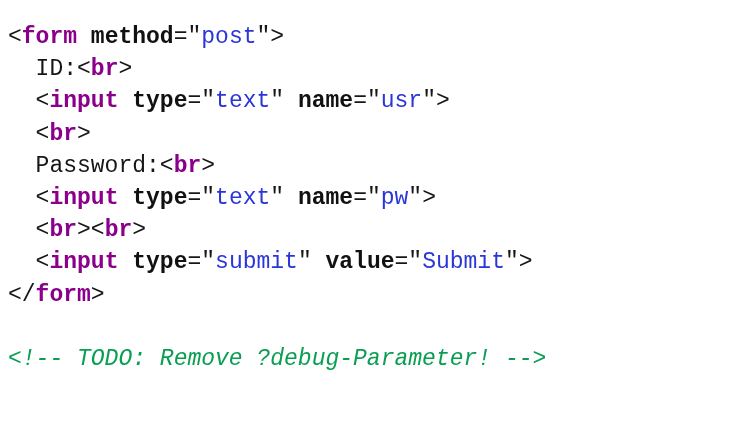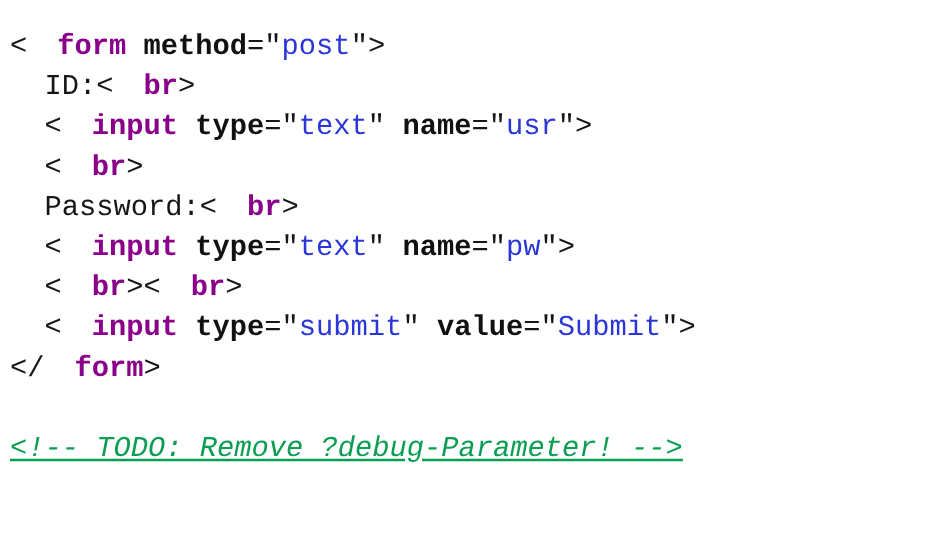--- a/index.html
+++ b/index.html
@@ -16,20 +16,20 @@
     top: 21px;
     font-family: "Liberation Mono", "DejaVu Sans Mono", monospace;
     font-size: 23px;
     line-height: 32.2px;
     white-space: pre;
     color: #161616;
   }
   .code-line {
     height: 32.2px;
   }
-  .tok-tag  { font-weight: bold; margin-left: 24px; }
+  .tok-tag  { font-weight: bold; }
   .tok-attr { font-weight: bold; }
-  .tok-comment { font-style: italic; text-decoration: underline; }
+  .tok-comment { font-style: italic; }
 </style>
 </head>
 <body style="background: rgb(255, 255, 255);">
 
 <div class="code-block"><div class="code-line"><span class="tok-punct" style="color: rgb(22, 22, 22);">&lt;</span><span class="tok-tag" style="color: rgb(139, 0, 139);">form</span><span class="tok-punct" style="color: rgb(22, 22, 22);"> </span><span class="tok-attr" style="color: rgb(17, 17, 17);">method</span><span class="tok-punct" style="color: rgb(22, 22, 22);">=″</span><span class="tok-val" style="color: rgb(42, 54, 216);">post</span><span class="tok-punct" style="color: rgb(22, 22, 22);">″&gt;</span></div><div class="code-line"><span class="tok-punct" style="color: rgb(22, 22, 22);">  </span><span class="tok-text" style="color: rgb(22, 22, 22);">ID:</span><span class="tok-punct" style="color: rgb(22, 22, 22);">&lt;</span><span class="tok-tag" style="color: rgb(139, 0, 139);">br</span><span class="tok-punct" style="color: rgb(22, 22, 22);">&gt;</span></div><div class="code-line"><span class="tok-punct" style="color: rgb(22, 22, 22);">  &lt;</span><span class="tok-tag" style="color: rgb(139, 0, 139);">input</span><span class="tok-punct" style="color: rgb(22, 22, 22);"> </span><span class="tok-attr" style="color: rgb(17, 17, 17);">type</span><span class="tok-punct" style="color: rgb(22, 22, 22);">=″</span><span class="tok-val" style="color: rgb(42, 54, 216);">text</span><span class="tok-punct" style="color: rgb(22, 22, 22);">″ </span><span class="tok-attr" style="color: rgb(17, 17, 17);">name</span><span class="tok-punct" style="color: rgb(22, 22, 22);">=″</span><span class="tok-val" style="color: rgb(42, 54, 216);">usr</span><span class="tok-punct" style="color: rgb(22, 22, 22);">″&gt;</span></div><div class="code-line"><span class="tok-punct" style="color: rgb(22, 22, 22);">  &lt;</span><span class="tok-tag" style="color: rgb(139, 0, 139);">br</span><span class="tok-punct" style="color: rgb(22, 22, 22);">&gt;</span></div><div class="code-line"><span class="tok-punct" style="color: rgb(22, 22, 22);">  </span><span class="tok-text" style="color: rgb(22, 22, 22);">Password:</span><span class="tok-punct" style="color: rgb(22, 22, 22);">&lt;</span><span class="tok-tag" style="color: rgb(139, 0, 139);">br</span><span class="tok-punct" style="color: rgb(22, 22, 22);">&gt;</span></div><div class="code-line"><span class="tok-punct" style="color: rgb(22, 22, 22);">  &lt;</span><span class="tok-tag" style="color: rgb(139, 0, 139);">input</span><span class="tok-punct" style="color: rgb(22, 22, 22);"> </span><span class="tok-attr" style="color: rgb(17, 17, 17);">type</span><span class="tok-punct" style="color: rgb(22, 22, 22);">=″</span><span class="tok-val" style="color: rgb(42, 54, 216);">text</span><span class="tok-punct" style="color: rgb(22, 22, 22);">″ </span><span class="tok-attr" style="color: rgb(17, 17, 17);">name</span><span class="tok-punct" style="color: rgb(22, 22, 22);">=″</span><span class="tok-val" style="color: rgb(42, 54, 216);">pw</span><span class="tok-punct" style="color: rgb(22, 22, 22);">″&gt;</span></div><div class="code-line"><span class="tok-punct" style="color: rgb(22, 22, 22);">  &lt;</span><span class="tok-tag" style="color: rgb(139, 0, 139);">br</span><span class="tok-punct" style="color: rgb(22, 22, 22);">&gt;&lt;</span><span class="tok-tag" style="color: rgb(139, 0, 139);">br</span><span class="tok-punct" style="color: rgb(22, 22, 22);">&gt;</span></div><div class="code-line"><span class="tok-punct" style="color: rgb(22, 22, 22);">  &lt;</span><span class="tok-tag" style="color: rgb(139, 0, 139);">input</span><span class="tok-punct" style="color: rgb(22, 22, 22);"> </span><span class="tok-attr" style="color: rgb(17, 17, 17);">type</span><span class="tok-punct" style="color: rgb(22, 22, 22);">=″</span><span class="tok-val" style="color: rgb(42, 54, 216);">submit</span><span class="tok-punct" style="color: rgb(22, 22, 22);">″ </span><span class="tok-attr" style="color: rgb(17, 17, 17);">value</span><span class="tok-punct" style="color: rgb(22, 22, 22);">=″</span><span class="tok-val" style="color: rgb(42, 54, 216);">Submit</span><span class="tok-punct" style="color: rgb(22, 22, 22);">″&gt;</span></div><div class="code-line"><span class="tok-punct" style="color: rgb(22, 22, 22);">&lt;/</span><span class="tok-tag" style="color: rgb(139, 0, 139);">form</span><span class="tok-punct" style="color: rgb(22, 22, 22);">&gt;</span></div><div class="code-line"> </div><div class="code-line"><span class="tok-comment" style="color: rgb(10, 158, 82);">&lt;!-- TODO: Remove ?debug-Parameter! --&gt;</span></div></div>
 
 </body></html>

